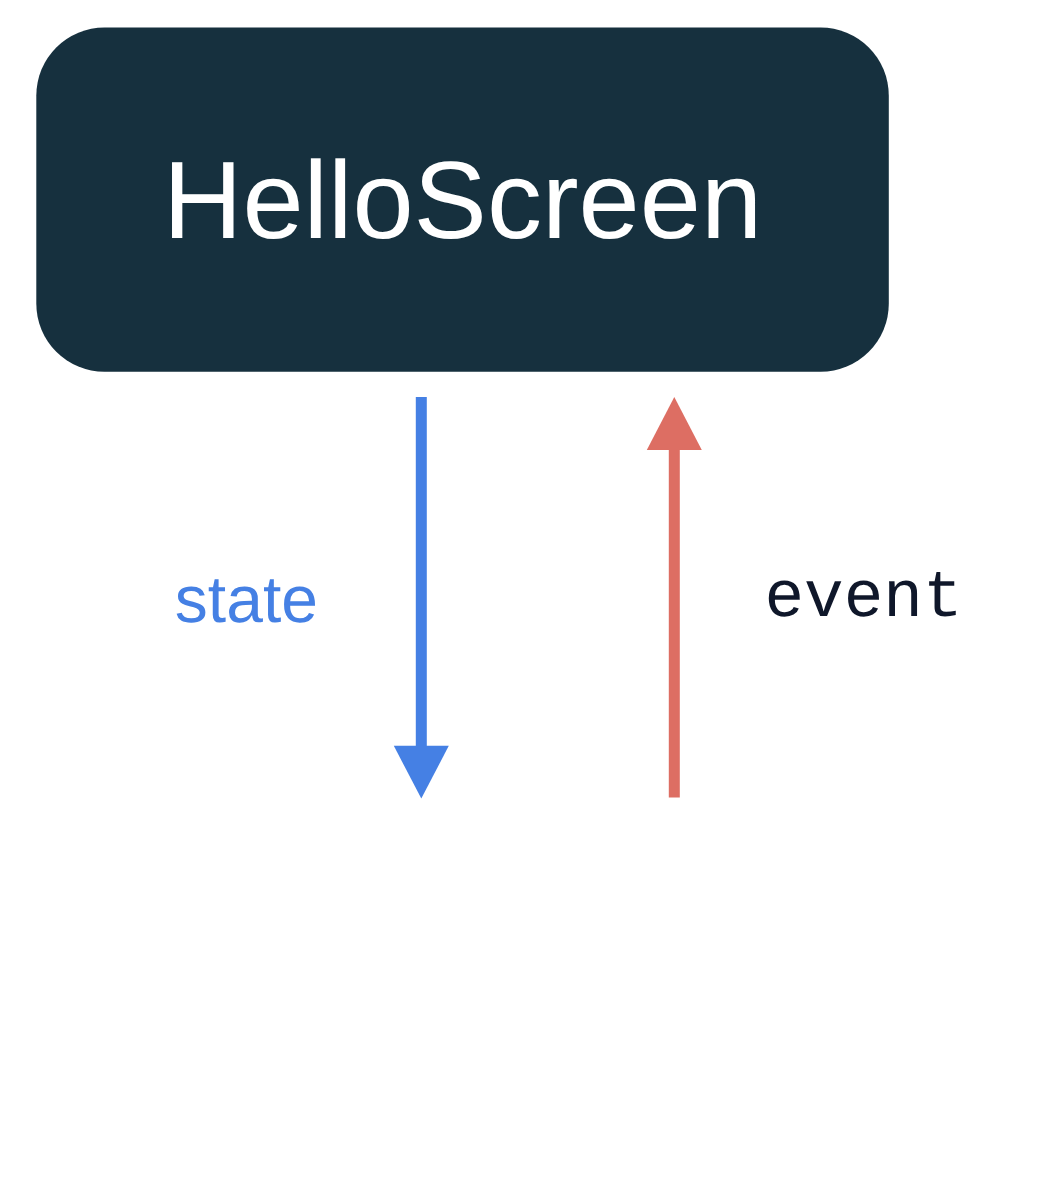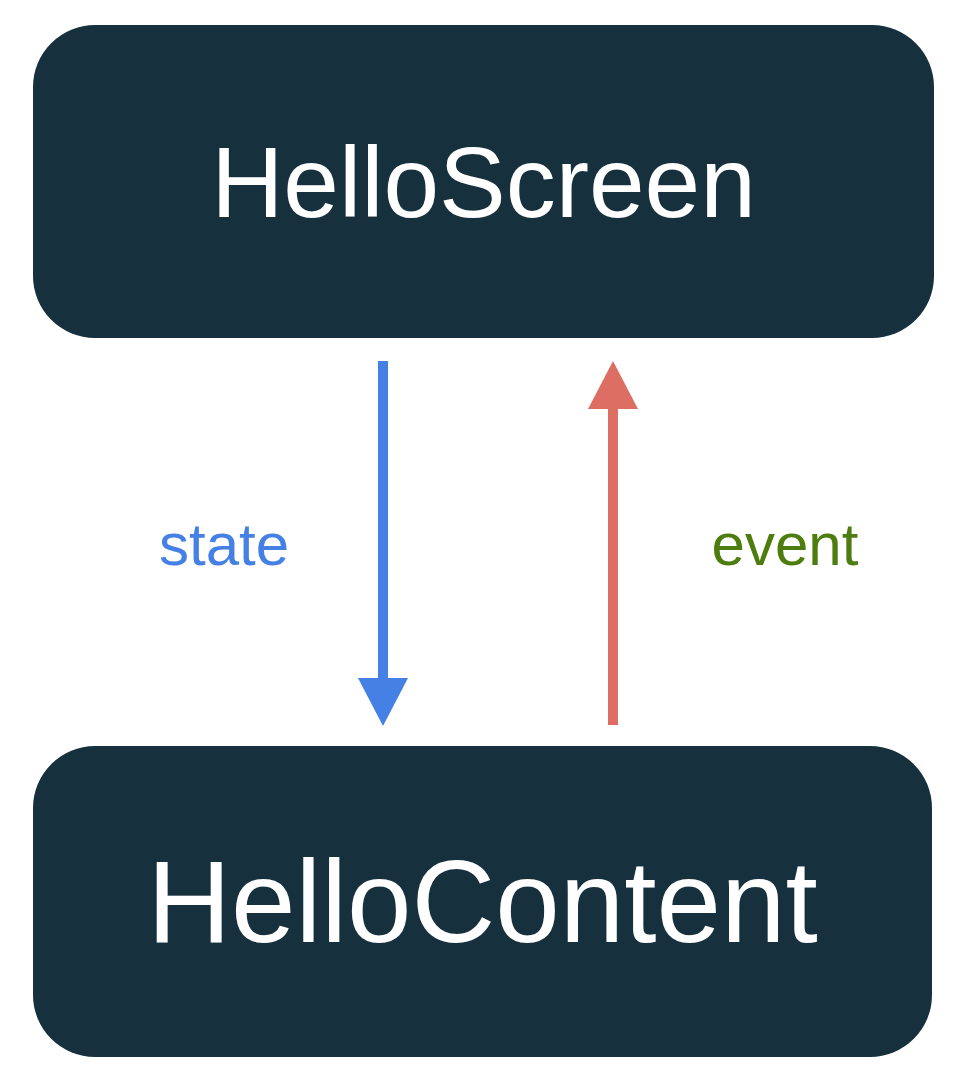--- a/index.html
+++ b/index.html
@@ -18,21 +18,21 @@
   .node {
     position: absolute;
     border-radius: 62px;
     display: flex;
     align-items: center;
     justify-content: center;
   }
   .node-top {
     left: 33px;
     top: 25px;
-    width: 901px;
+    width: 775px;
     height: 313px;
   }
   .node-bottom {
     left: 33px;
     top: 746px;
     width: 899px;
     height: 311px;
   }
   .node-label {
     white-space: nowrap;
@@ -86,19 +86,16 @@
     </g>
 
     <g>
       <line x1="613" y1="725" x2="613" y2="405" stroke-width="10" stroke="#DD6E63"></line>
       <polygon points="588,409 638,409 613,361" fill="#DD6E63"></polygon>
     </g>
   </svg>
 
   <div class="edge-label edge-label-state" style="color: rgb(69, 128, 228);">state</div>
 
-  <div class="edge-label edge-label-event" style="color: #4d7c0f;">event</div>
+  <div class="edge-label edge-label-event" style="color: #0f172a; font-family: Liberation Mono, monospace;">event</div>
 
-  <div class="node node-bottom" style="background-color: rgb(22, 48, 62);">
-    <span class="node-label" style="color: rgb(255, 255, 255);">HelloContent</span>
-  </div>
 
 </div>
 
 </body></html>

